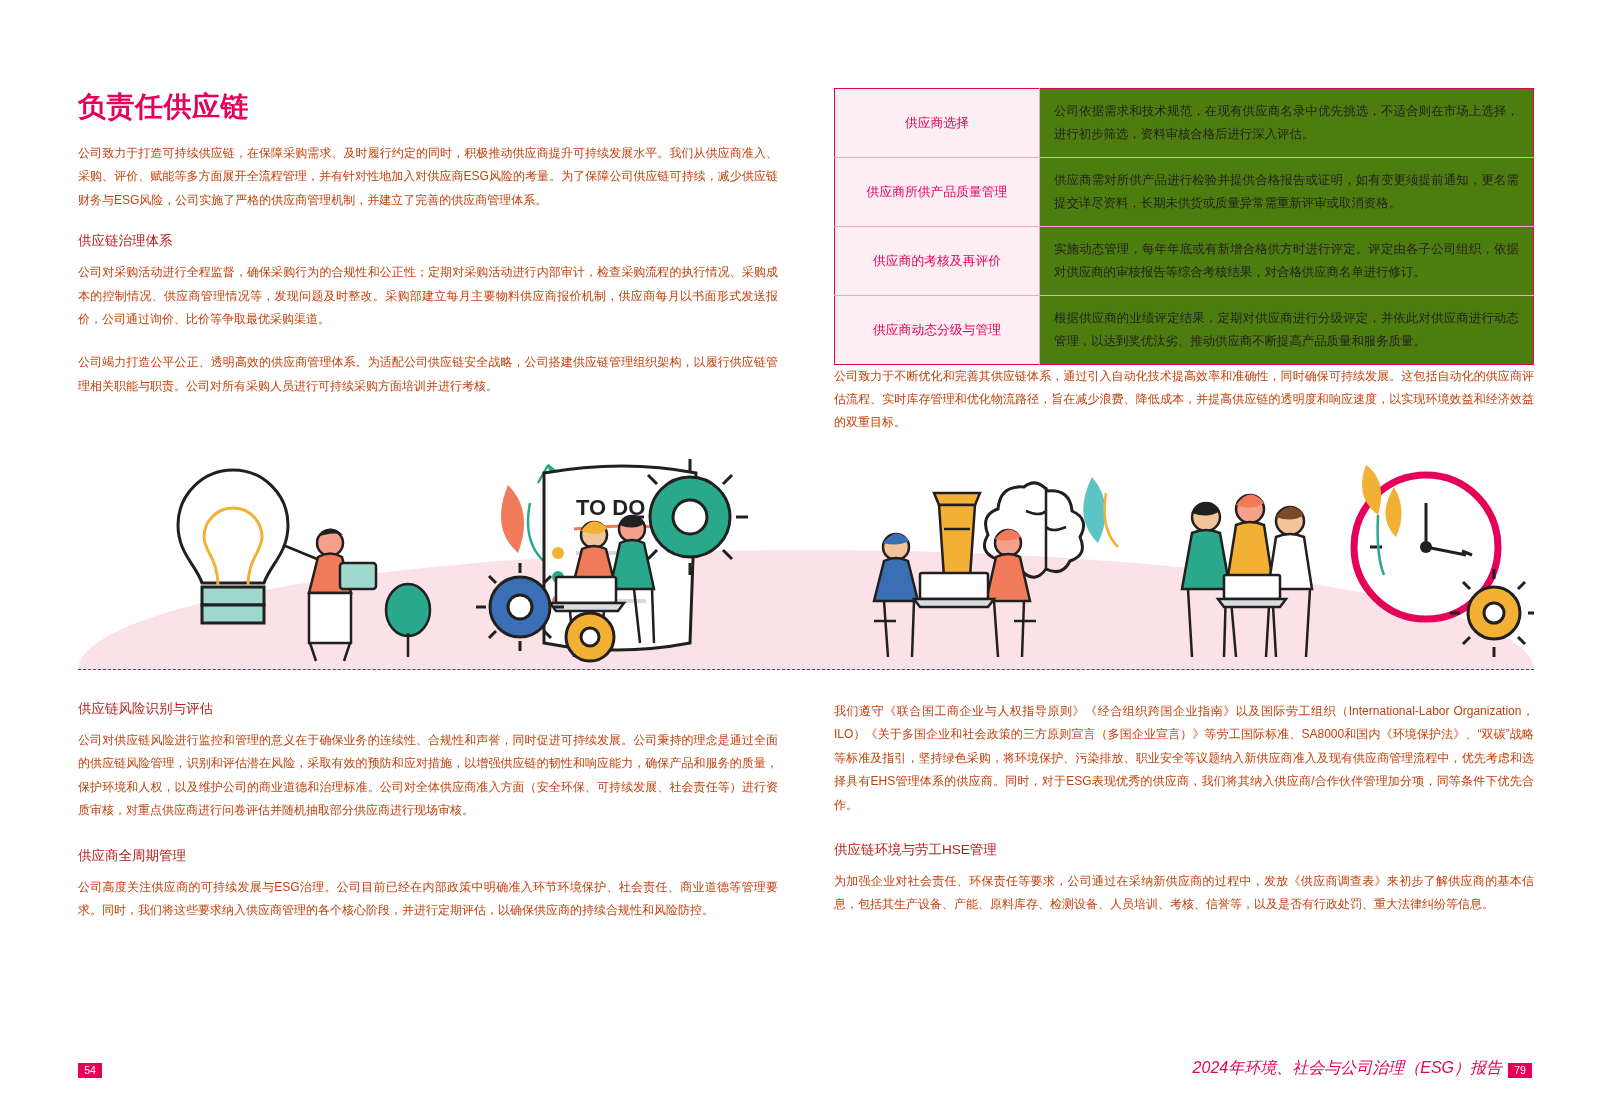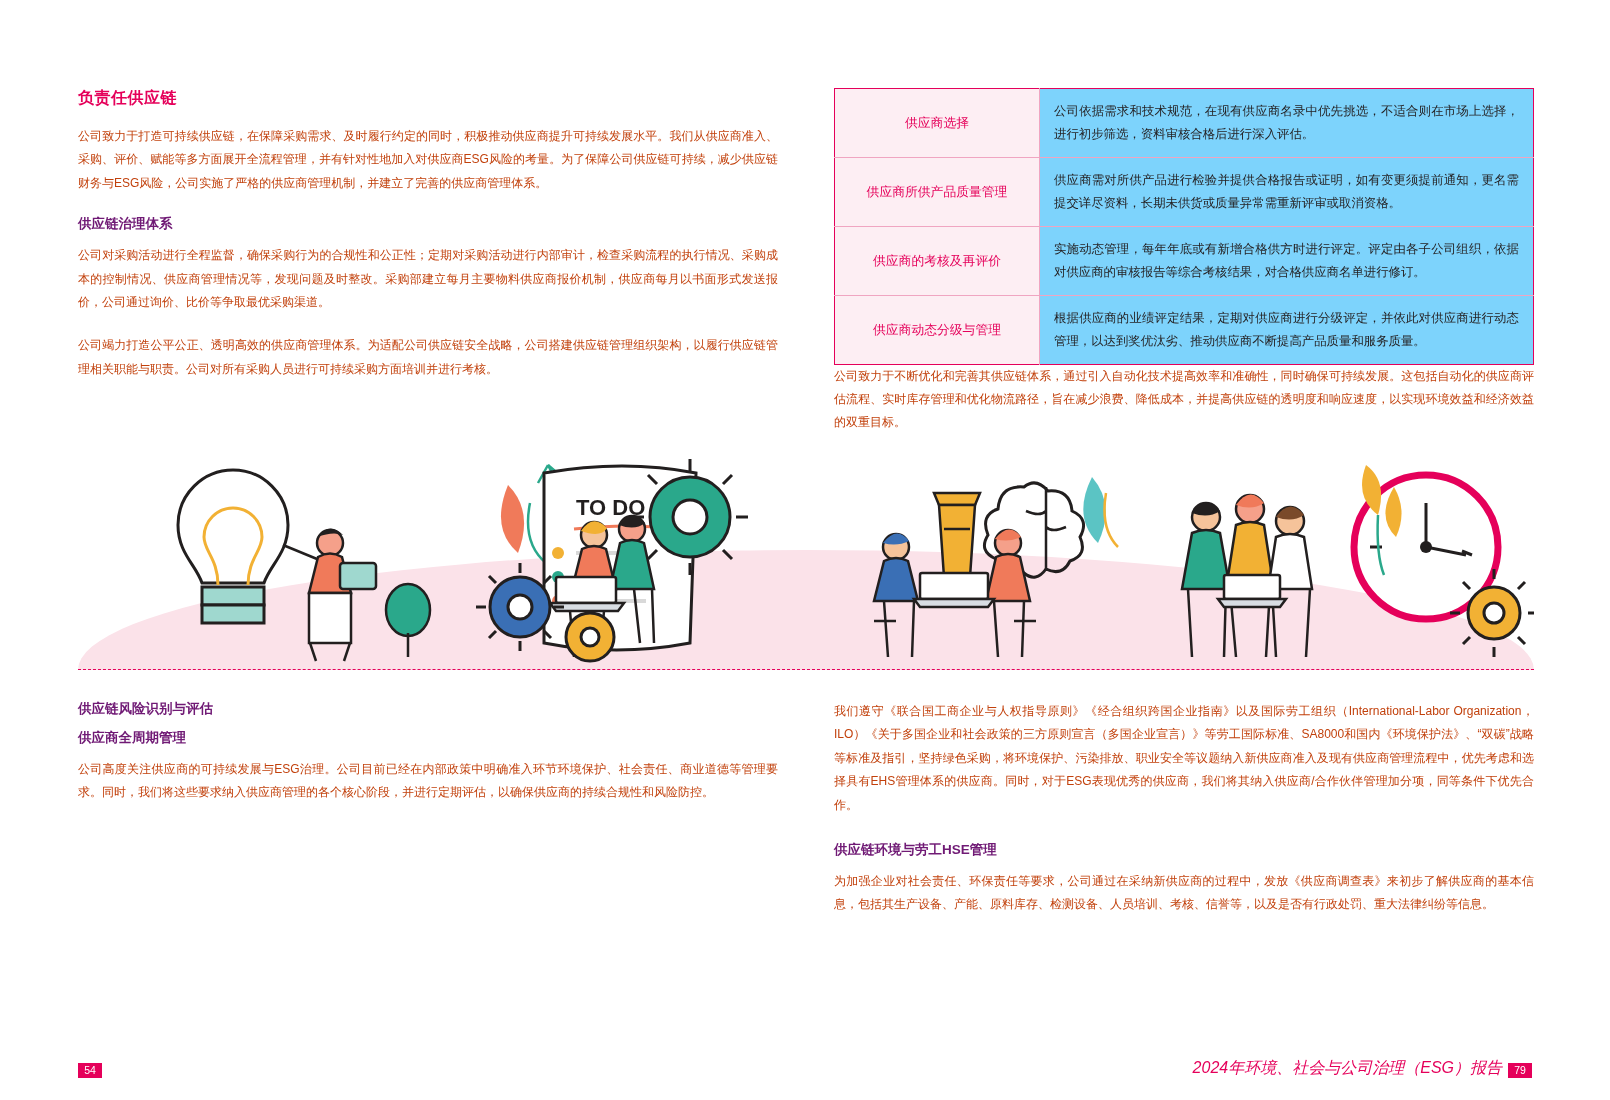--- a/index.html
+++ b/index.html
@@ -15,30 +15,30 @@
     position:absolute;inset:0;
     display:flex;
     flex-direction:column;
   }
   .columns{
     position:absolute;
     left:78px;top:88px;
     width:1456px;
   }
   h2.section-title{
-    font-size:16px;
+    font-size:28px;
     color:#e5005a;
     font-weight:bold;
     margin:0 0 16px 0;
     letter-spacing:.5px;
   }
   h3.sub-title{
     font-size:13.5px;
-    color:#701a75;
-    font-weight:bold;
+    color:#b91c1c;
+    font-weight:normal;
     margin:0 0 11px 0;
   }
   p.body{
     font-size:12px;
     line-height:1.95;
     margin:0 0 20px 0;
     text-align:justify;
     color:#c2410c;
   }
   
@@ -67,21 +67,21 @@
   table.supplier-table td.label{
     width:176px;
     background:#fdeef3;
     color:#e5005a;
     text-align:center;
     font-weight:normal;
     font-size:12.8px;
     border-left:none;
   }
   table.supplier-table td.desc{
-    background:#7dd3fc;
+    background:#4d7c0f;
     color:#231f20;
     text-align:justify;
     border-right:none;
   }
   table.supplier-table tr:first-child td{border-top:none;}
   table.supplier-table tr:last-child td{border-bottom:none;}
 
   .after-table{
     margin-top:22px;
   }
@@ -327,20 +327,21 @@
         <path d="M1288 40 q22 16 12 50 q-24 -18 -12 -50z" fill="#f2b134"></path>
         <path d="M1316 62 q14 24 2 50 q-20 -20 -2 -50z" fill="#f2b134"></path>
         <path d="M1300 90 q-2 40 6 60" fill="none" stroke="#2aa88b" stroke-width="2.5"></path>
       </g>
     </svg>
   </div>
 
   <div class="bottom">
     <div class="col">
       <h3 class="sub-title">供应链风险识别与评估</h3>
+      <p class="body">公司对供应链风险进行监控和管理的意义在于确保业务的连续性、合规性和声誉，同时促进可持续发展。公司秉持的理念是通过全面的供应链风险管理，识别和评估潜在风险，采取有效的预防和应对措施，以增强供应链的韧性和响应能力，确保产品和服务的质量，保护环境和人权，以及维护公司的商业道德和治理标准。公司对全体供应商准入方面（安全环保、可持续发展、社会责任等）进行资质审核，对重点供应商进行问卷评估并随机抽取部分供应商进行现场审核。</p>
       <h3 class="sub-title">供应商全周期管理</h3>
       <p class="body">公司高度关注供应商的可持续发展与ESG治理。公司目前已经在内部政策中明确准入环节环境保护、社会责任、商业道德等管理要求。同时，我们将这些要求纳入供应商管理的各个核心阶段，并进行定期评估，以确保供应商的持续合规性和风险防控。</p>
     </div>
     <div class="col">
       <p class="body">我们遵守《联合国工商企业与人权指导原则》《经合组织跨国企业指南》以及国际劳工组织（International-Labor Organization，ILO）《关于多国企业和社会政策的三方原则宣言（多国企业宣言）》等劳工国际标准、SA8000和国内《环境保护法》、“双碳”战略等标准及指引，坚持绿色采购，将环境保护、污染排放、职业安全等议题纳入新供应商准入及现有供应商管理流程中，优先考虑和选择具有EHS管理体系的供应商。同时，对于ESG表现优秀的供应商，我们将其纳入供应商/合作伙伴管理加分项，同等条件下优先合作。</p>
       <h3 class="sub-title">供应链环境与劳工HSE管理</h3>
       <p class="body">为加强企业对社会责任、环保责任等要求，公司通过在采纳新供应商的过程中，发放《供应商调查表》来初步了解供应商的基本信息，包括其生产设备、产能、原料库存、检测设备、人员培训、考核、信誉等，以及是否有行政处罚、重大法律纠纷等信息。</p>
     </div>
   </div>
 

